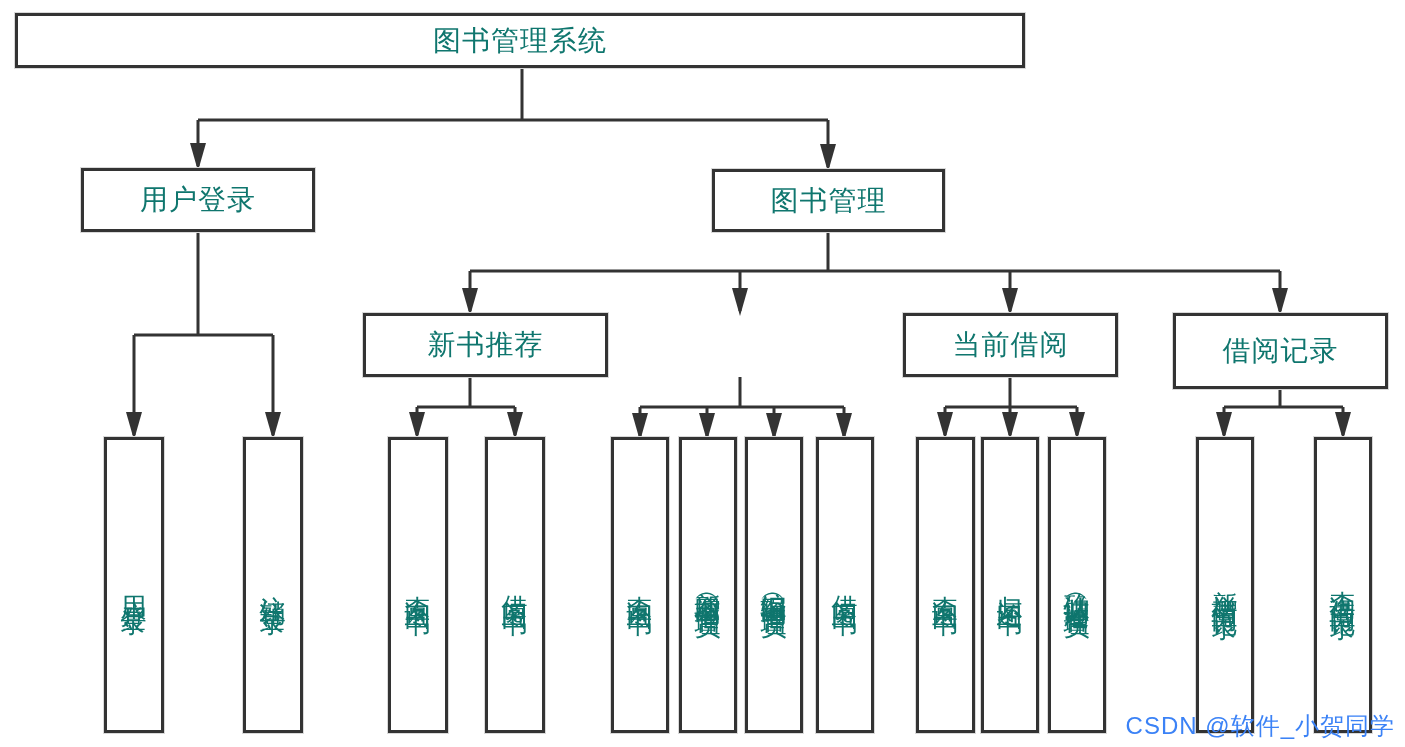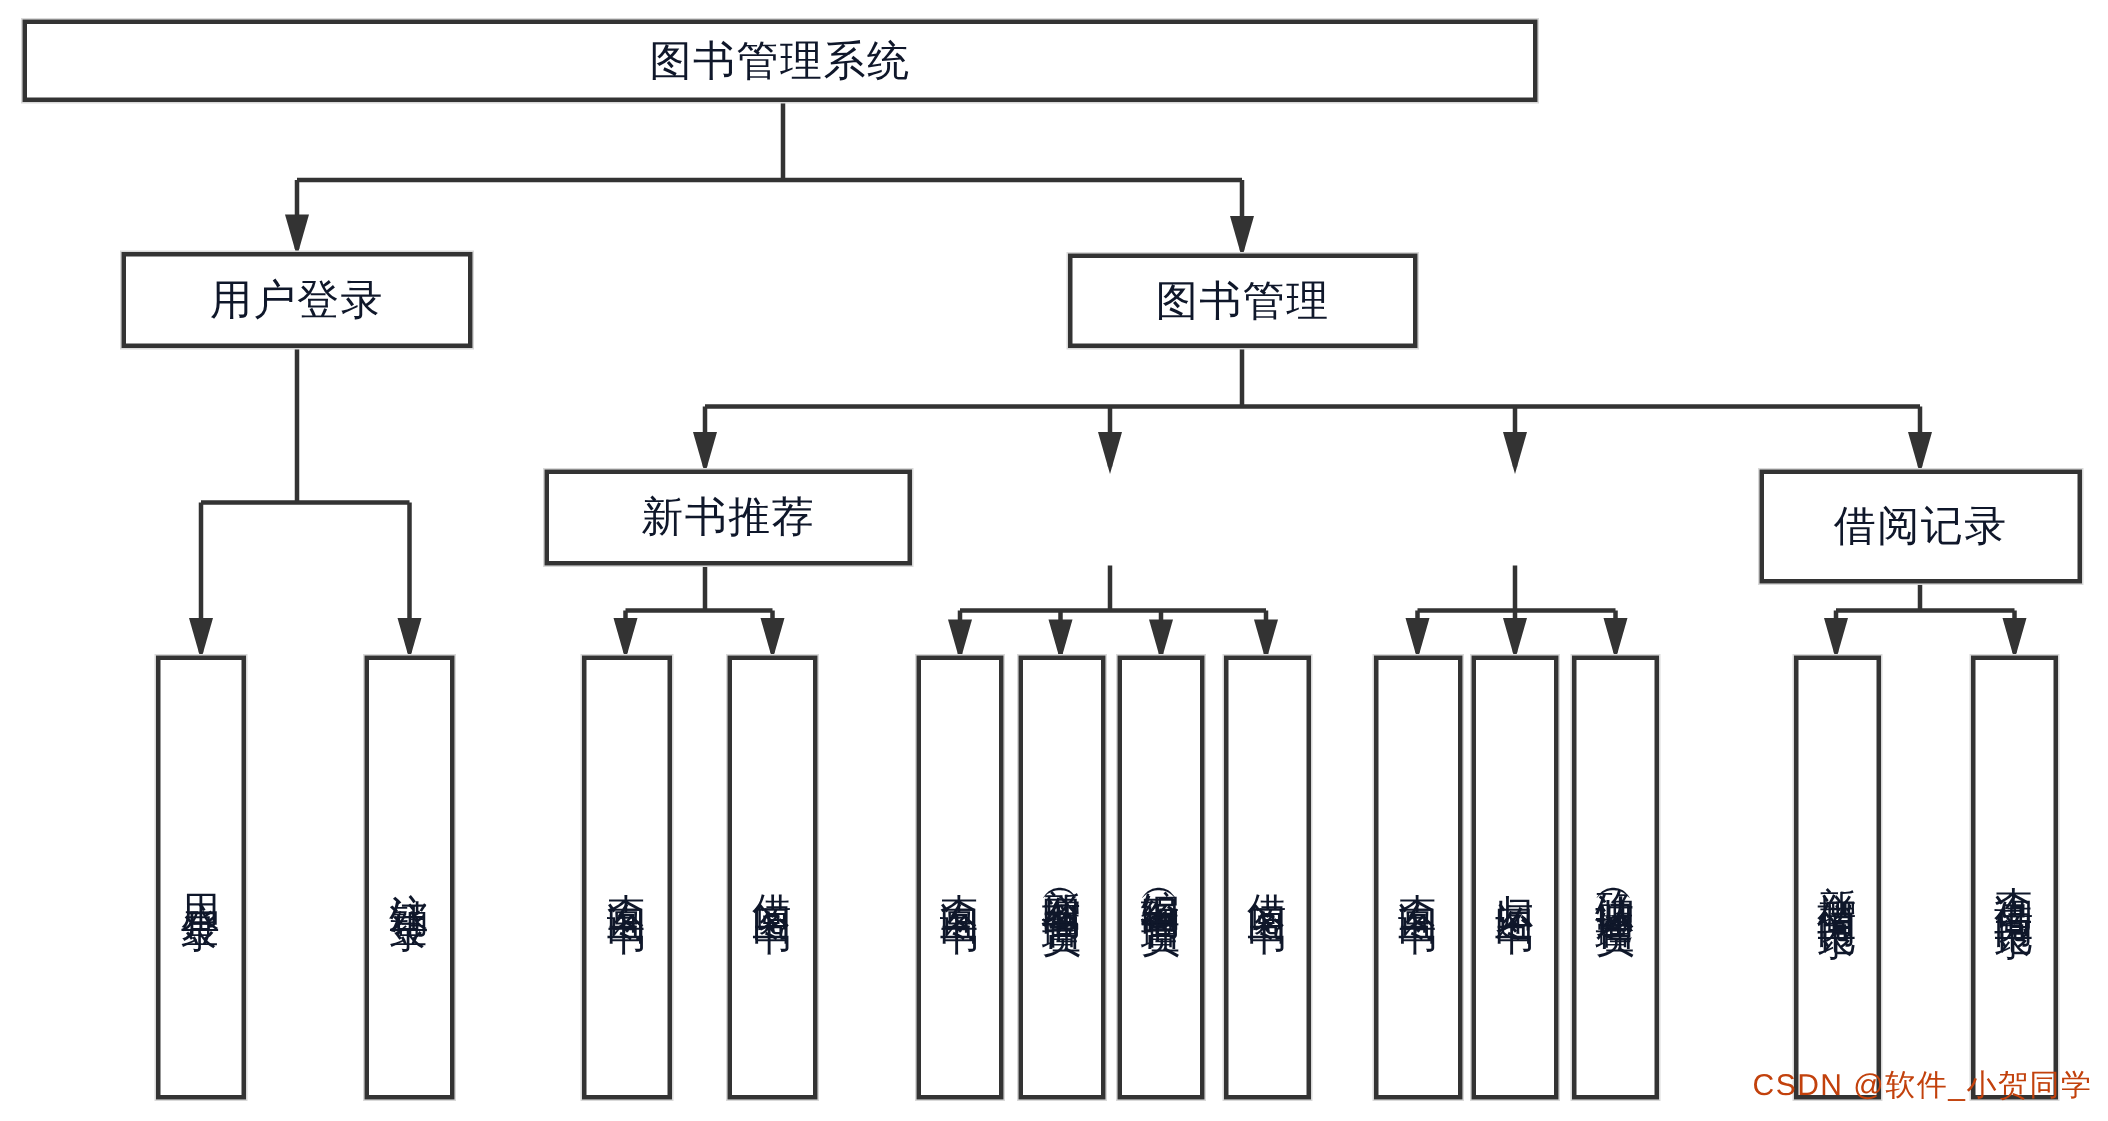--- a/index.html
+++ b/index.html
@@ -4,32 +4,32 @@
 <style>
   html,body{margin:0;padding:0;}
   body{
     width:1405px;height:747px;position:relative;background:#ffffff;
     font-family:"Liberation Sans", sans-serif;overflow:hidden;
   }
   #diagram{position:absolute;left:0;top:0;width:1405px;height:747px;}
   svg.connectors{position:absolute;left:0;top:0;z-index:1;}
   .box{
     position:absolute;box-sizing:border-box;z-index:2;
-    border:3px solid #333333;background:#ffffff;color:#0f172a;
+    border:3px solid #333333;background:#ffffff;color:#0f766e;
     display:flex;align-items:center;justify-content:center;
     box-shadow:0 0 0 1px #d9d9d9;
   }
   .hlabel{font-size:28px;letter-spacing:1px;white-space:nowrap;}
   .vtext{
     writing-mode:vertical-rl;text-orientation:mixed;
     font-size:26px;letter-spacing:5px;line-height:1;white-space:nowrap;
   }
   .watermark{
     position:absolute;top:710px;right:10px;z-index:6;
-    font-size:20px;color:#c2410c;letter-spacing:1px;white-space:nowrap;
+    font-size:24px;color:#3b82f6;letter-spacing:1px;white-space:nowrap;
   }
 </style>
 </head>
 <body>
 
 <div id="diagram">
 
   <svg class="connectors" width="1405" height="747" viewBox="0 0 1405 747">
     <g stroke="#333333" stroke-width="3" fill="none">
 
@@ -84,20 +84,23 @@
   <div class="box" style="left:81px;top:168px;width:234px;height:64px;">
     <span class="hlabel">用户登录</span>
   </div>
   <div class="box" style="left:712px;top:169px;width:233px;height:63px;">
     <span class="hlabel">图书管理</span>
   </div>
 
   <div class="box" style="left:363px;top:313px;width:245px;height:64px;">
     <span class="hlabel">新书推荐</span>
   </div>
+  <div class="box" style="left:903px;top:313px;width:215px;height:64px;">
+    <span class="hlabel">当前借阅</span>
+  </div>
   <div class="box" style="left:1173px;top:313px;width:215px;height:76px;">
     <span class="hlabel">借阅记录</span>
   </div>
 
   <div class="box" style="left:104px;top:437px;width:60px;height:296px;">
     <span class="vtext">用户登录</span>
   </div>
   <div class="box" style="left:243px;top:437px;width:60px;height:296px;">
     <span class="vtext">注销登录</span>
   </div>

